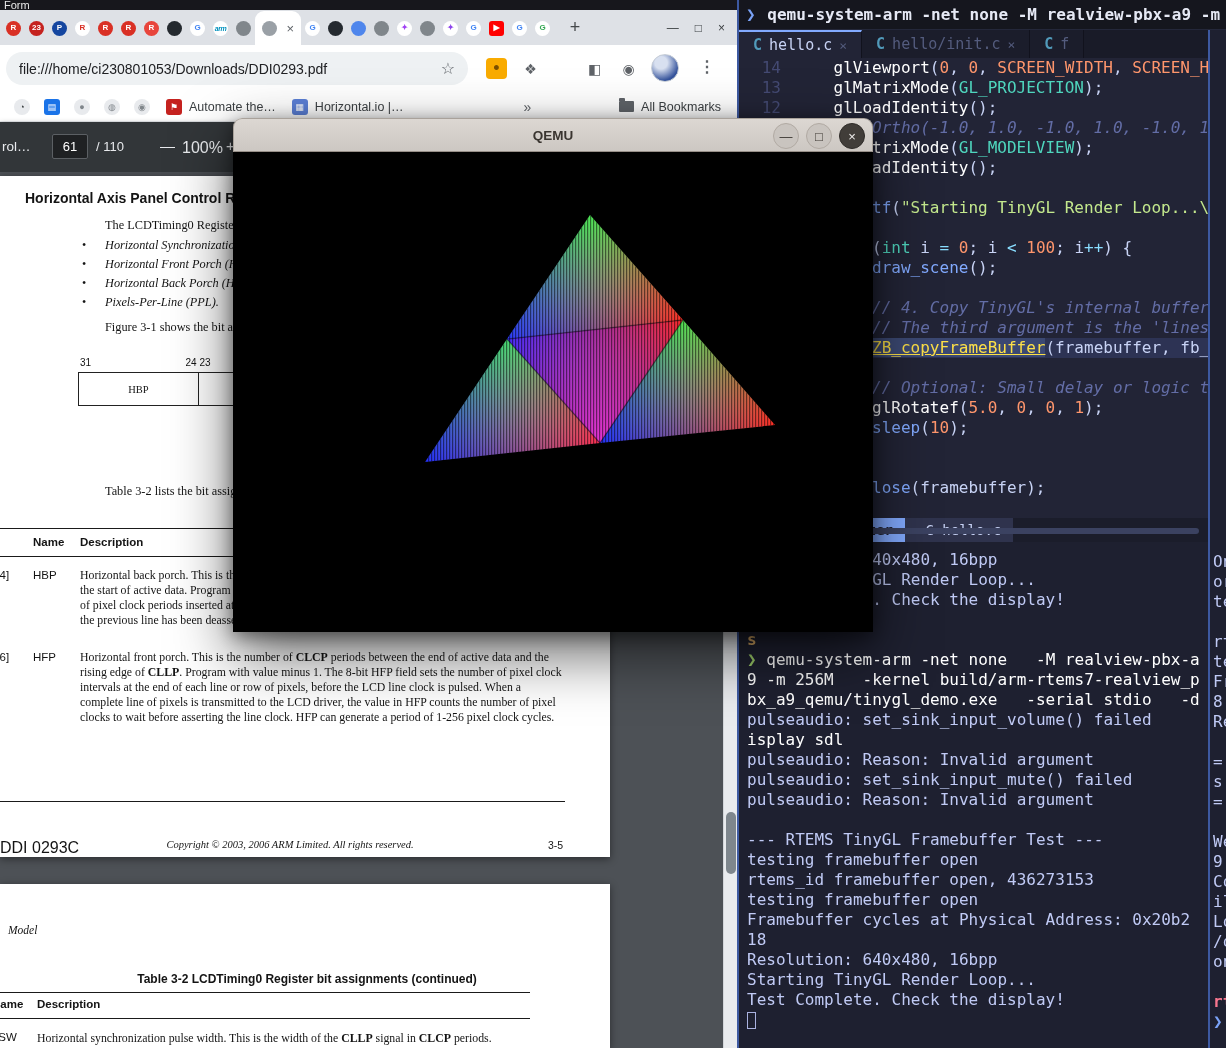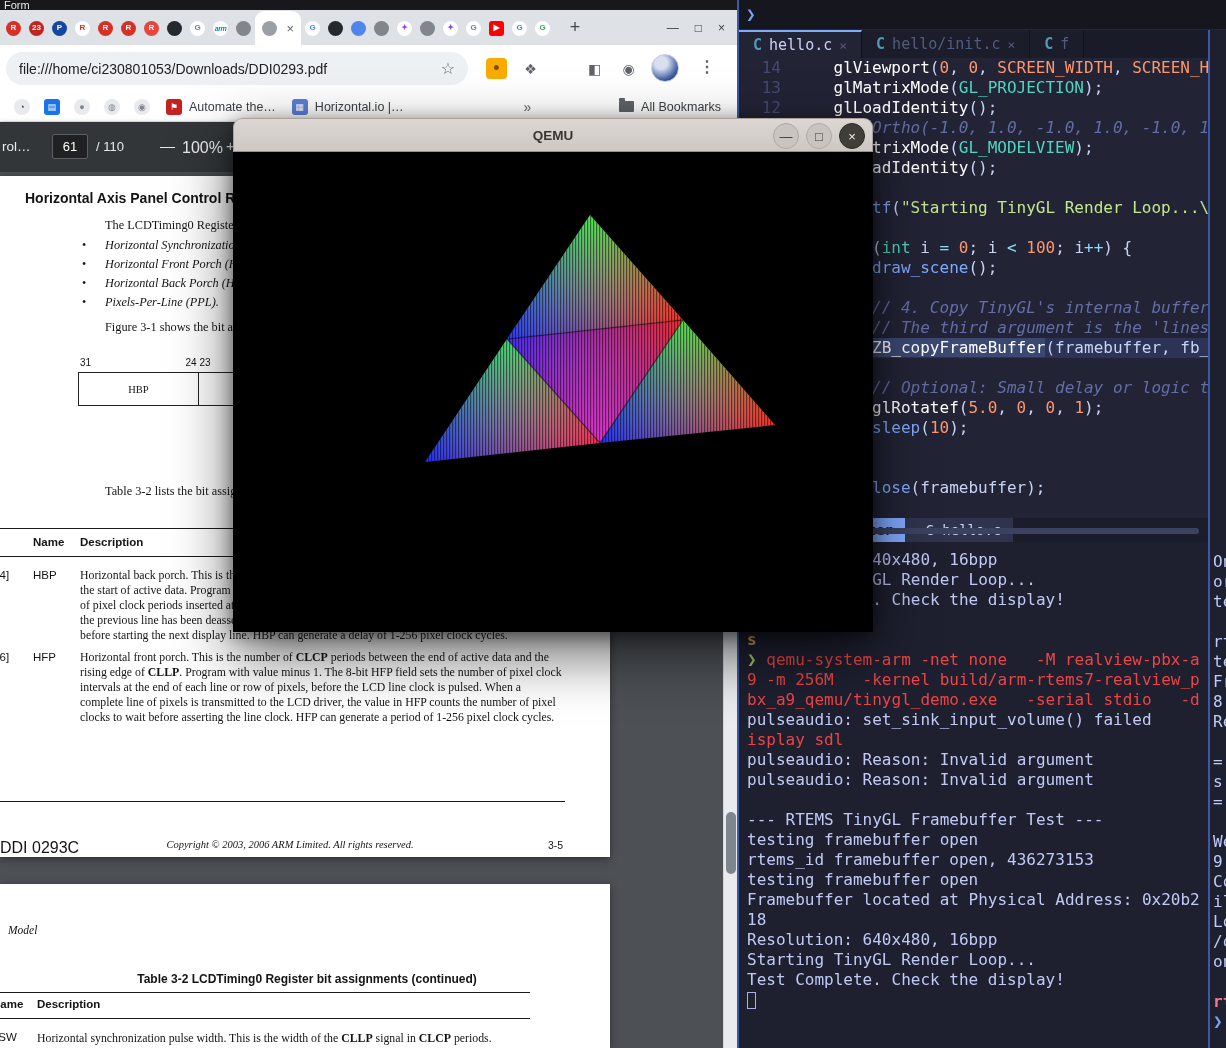--- a/index.html
+++ b/index.html
@@ -89,30 +89,30 @@
   #code{position:absolute;left:0;top:28px;width:100%;height:460px;background:#222436;overflow:hidden;
         font-size:16px;line-height:20px;white-space:pre}
   .cl{height:20px;display:flex}
   .cl.cursorline{background:#2d3354}
   .gut{width:56px;flex:0 0 auto;text-align:right;padding-right:14px;color:#444a73}
   .cl.cursorline .gut{color:#ff9e64}
   .ct{flex:1;overflow:hidden;white-space:pre}
   .tk-fn{color:#ffffff}.tk-fnb{color:#82aaff}.tk-kw{color:#c099ff;font-style:italic}.tk-ty{color:#4fd6be}
   .tk-num{color:#ff966c}.tk-str{color:#c3e88d}.tk-cm{color:#636da6;font-style:italic}.tk-pn{color:#c8d3f5}
   .tk-op{color:#89ddff}.tk-df{color:#ff966c}
-  .tk-us{color:#ffffff;background:rgba(130,170,255,.18)}
+  .tk-us{color:#fde047;text-decoration:underline;background:rgba(130,170,255,.18)}
   #statusline{position:absolute;left:0;top:488px;width:100%;height:24px;background:#1b1d2b;display:flex;
               font-size:14px;line-height:24px}
   .sseg{padding:0 12px;white-space:pre}
   #terminal{position:absolute;left:0;top:512px;width:100%;height:506px;background:#1e2030;overflow:hidden;
             padding:8px 0 0 8px;font-size:16px;line-height:20px}
   .tl{height:20px;white-space:pre;overflow:hidden}
   .t-fg{color:#c0caf5}.t-cy{color:#7dcfff;font-weight:bold}.t-mg{color:#bb9af7;font-weight:bold}
   .t-rd{color:#f7768e;font-weight:bold}.t-yl{color:#e0af68;font-weight:bold}.t-gr{color:#9ece6a;font-weight:bold}
-  .t-bl{color:#7aa2f7;font-weight:bold}.t-wh{color:#ef4444}
+  .t-bl{color:#7aa2f7;font-weight:bold}.t-wh{color:#ffffff}
   .cursorblock{display:inline-block;width:9px;height:17px;border:1.5px solid #aab2e0;vertical-align:text-bottom}
   #termsb{position:absolute;left:8px;top:498px;width:452px;height:6px;background:#3b4261;border-radius:3px}
   #sliver{position:absolute;left:469px;top:30px;width:20px;height:1018px;background:#1e2030;
           border-left:2px solid #3d59a1;overflow:hidden;font-size:16px;line-height:20px}
   #sliverlines{position:absolute;left:3px;top:522px;white-space:pre}
   .sl{height:20px}
 
   
   #qemu{position:absolute;left:233px;top:118px;width:640px;height:514px;z-index:50;border-radius:9px 9px 0 0;
         box-shadow:0 22px 60px rgba(0,0,0,.6),0 4px 18px rgba(0,0,0,.45)}
@@ -304,21 +304,20 @@
         <div class="rule" style="left:0;top:380px;width:565px"></div>
         <div id="p1rows">
             <div style="position: absolute; left: 0px; top: 392px; width: 565px;">
               <div class="pp sans" style="left: -26px; top: 1px; font-size: 11.5px;">[31:24]</div>
               <div class="pp sans" style="left: 33px; top: 1px; font-size: 11.5px;">HBP</div>
               <div style="position: absolute; left: 80px; top: 0px; width: 486px;">
                 <div class="pdf-desc-line">Horizontal back porch. This is the number of <b>CLCP</b> periods between the falling edge of <b>CLLP</b> and</div>
                 <div class="pdf-desc-line">the start of active data. Program with value minus 1. The 8-bit HBP field sets the number</div>
                 <div class="pdf-desc-line">of pixel clock periods inserted at the beginning of each line or row of pixels. After the line clock for</div>
                 <div class="pdf-desc-line">the previous line has been deasserted, the value in HBP counts the number of pixel clocks to wait</div>
-                <div class="pdf-desc-line">before starting the next display line. HBP can generate a delay of 1-256 pixel clock cycles.</div>
               </div>
             </div>
             <div style="position: absolute; left: 0px; top: 474px; width: 565px;">
               <div class="pp sans" style="left: -26px; top: 1px; font-size: 11.5px;">[23:16]</div>
               <div class="pp sans" style="left: 33px; top: 1px; font-size: 11.5px;">HFP</div>
               <div style="position: absolute; left: 80px; top: 0px; width: 486px;">
                 <div class="pdf-desc-line">Horizontal front porch. This is the number of <b>CLCP</b> periods between the end of active data and the</div>
                 <div class="pdf-desc-line">rising edge of <b>CLLP</b>. Program with value minus 1. The 8-bit HFP field sets the number of pixel clock</div>
                 <div class="pdf-desc-line">intervals at the end of each line or row of pixels, before the LCD line clock is pulsed. When a</div>
                 <div class="pdf-desc-line">complete line of pixels is transmitted to the LCD driver, the value in HFP counts the number of pixel</div>
@@ -349,20 +348,21 @@
 
       <div id="pdfsb">
         <div class="thumb"></div>
       </div>
     </div>
   </div>
 
   <div id="rightpanel">
     <div id="termtitle">
       <span class="pr">❯</span>
+      <span> qemu-system-arm -net none -M realview-pbx-a9 -m</span>
     </div>
 
     <div id="mainpane">
       <div id="bufferline">
           <div class="etab active">
             <span class="cico">C</span>
             <span>hello.c</span>
             <span class="x">×</span>
           </div>
           <div class="etab">
@@ -386,27 +386,28 @@
           <div class="tl"><span class="t-fg">Starting TinyGL Render Loop...</span></div>
           <div class="tl"><span class="t-fg">Test Complete. Check the display!</span></div>
           <div class="tl"></div>
           <div class="tl"><span class="t-yl">s</span></div>
           <div class="tl"><span class="t-gr">❯</span><span class="t-wh"> qemu-system-arm -net none   -M realview-pbx-a</span></div>
           <div class="tl"><span class="t-wh">9 -m 256M   -kernel build/arm-rtems7-realview_p</span></div>
           <div class="tl"><span class="t-wh">bx_a9_qemu/tinygl_demo.exe   -serial stdio   -d</span></div>
           <div class="tl"><span class="t-fg">pulseaudio: set_sink_input_volume() failed</span></div>
           <div class="tl"><span class="t-wh">isplay sdl</span></div>
           <div class="tl"><span class="t-fg">pulseaudio: Reason: Invalid argument</span></div>
+          <div class="tl"><span class="t-fg">pulseaudio: set_sink_input_mute() failed</span></div>
           <div class="tl"><span class="t-fg">pulseaudio: Reason: Invalid argument</span></div>
           <div class="tl"></div>
           <div class="tl"><span class="t-fg">--- RTEMS TinyGL Framebuffer Test ---</span></div>
           <div class="tl"><span class="t-fg">testing framebuffer open</span></div>
           <div class="tl"><span class="t-fg">rtems_id framebuffer open, 436273153</span></div>
           <div class="tl"><span class="t-fg">testing framebuffer open</span></div>
-          <div class="tl"><span class="t-fg">Framebuffer located at Physical Address: 0x20b2</span></div>
+          <div class="tl"><span class="t-fg">Framebuffer cycles at Physical Address: 0x20b2</span></div>
           <div class="tl"><span class="t-fg">18</span></div>
           <div class="tl"><span class="t-fg">Resolution: 640x480, 16bpp</span></div>
           <div class="tl"><span class="t-fg">Starting TinyGL Render Loop...</span></div>
           <div class="tl"><span class="t-fg">Test Complete. Check the display!</span></div>
           <div class="tl"><span class="cursorblock"></span></div>
         </div>
       <div id="termsb"></div>
     </div>
 
     <div id="sliver">

